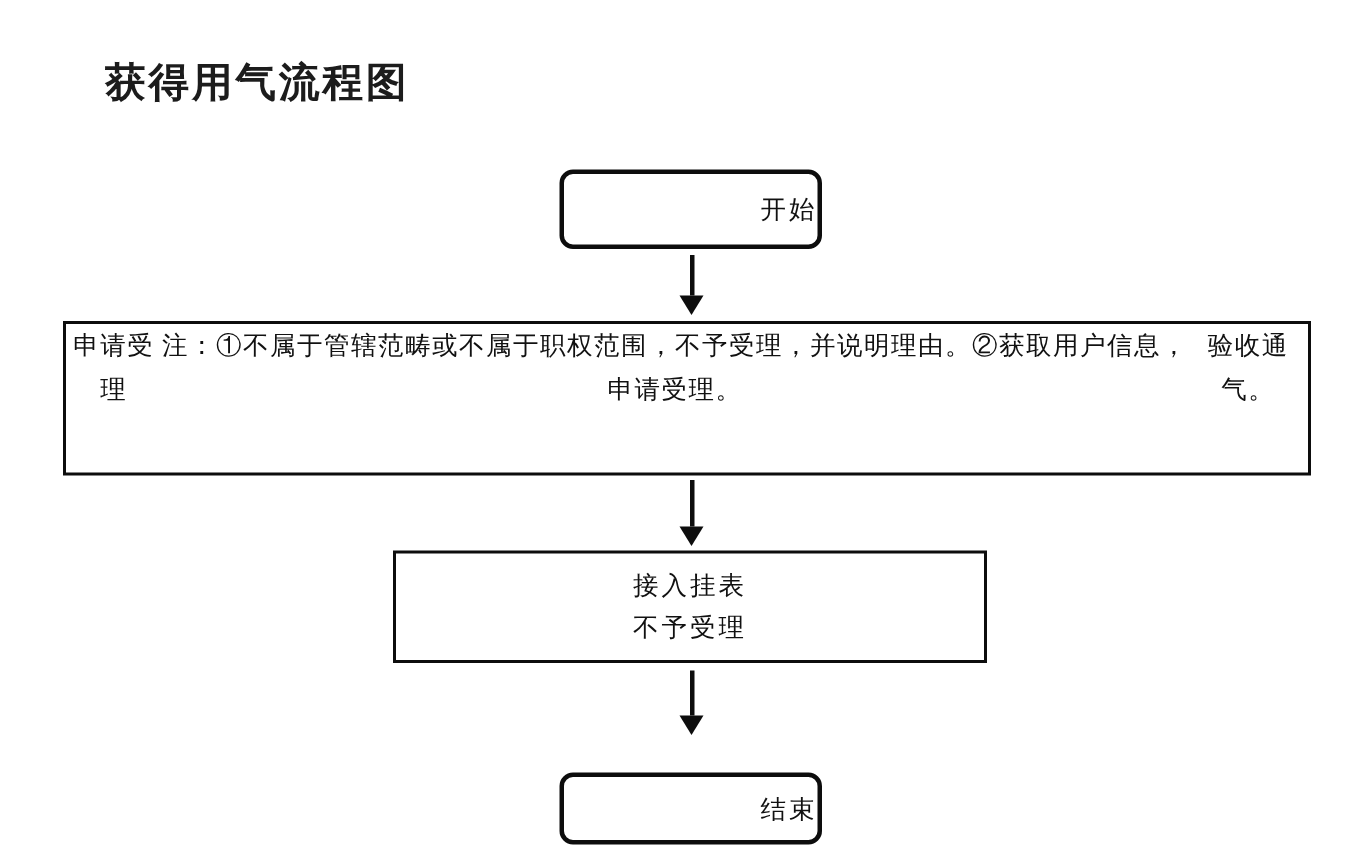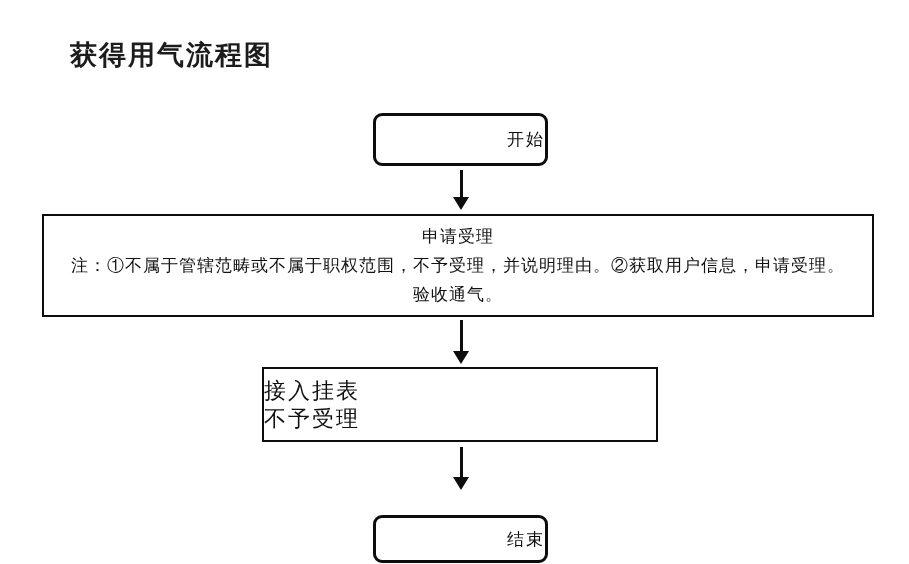--- a/index.html
+++ b/index.html
@@ -42,30 +42,30 @@
     font-size: 17px;
     letter-spacing: 2px;
   }
   .node-start { left: 373px; top: 98px;  width: 175px; height: 53px; }
   .node-end   { left: 373px; top: 500px; width: 175px; height: 48px; }
   .process {
     border: 2px solid #0d0d0d;
   }
   .node-apply {
     left: 42px; top: 199px; width: 832px; height: 103px;
-    display: flex; flex-direction: column; justify-content: center;
+    display: flex; flex-direction: row; justify-content: center;
     text-align: center;
     font-size: 17px;
     line-height: 29px;
     letter-spacing: 1px;
   }
   .node-meter {
     left: 262px; top: 352px; width: 396px; height: 75px;
-    display: flex; flex-direction: column; align-items: flex-start; justify-content: center;
-    font-size: 22px;
+    display: flex; flex-direction: column; align-items: center; justify-content: center;
+    font-size: 17px;
     line-height: 28px;
     letter-spacing: 2px;
   }
   .arrow {
     position: absolute;
     width: 18px;
     display: flex;
     flex-direction: column;
     align-items: center;
   }

